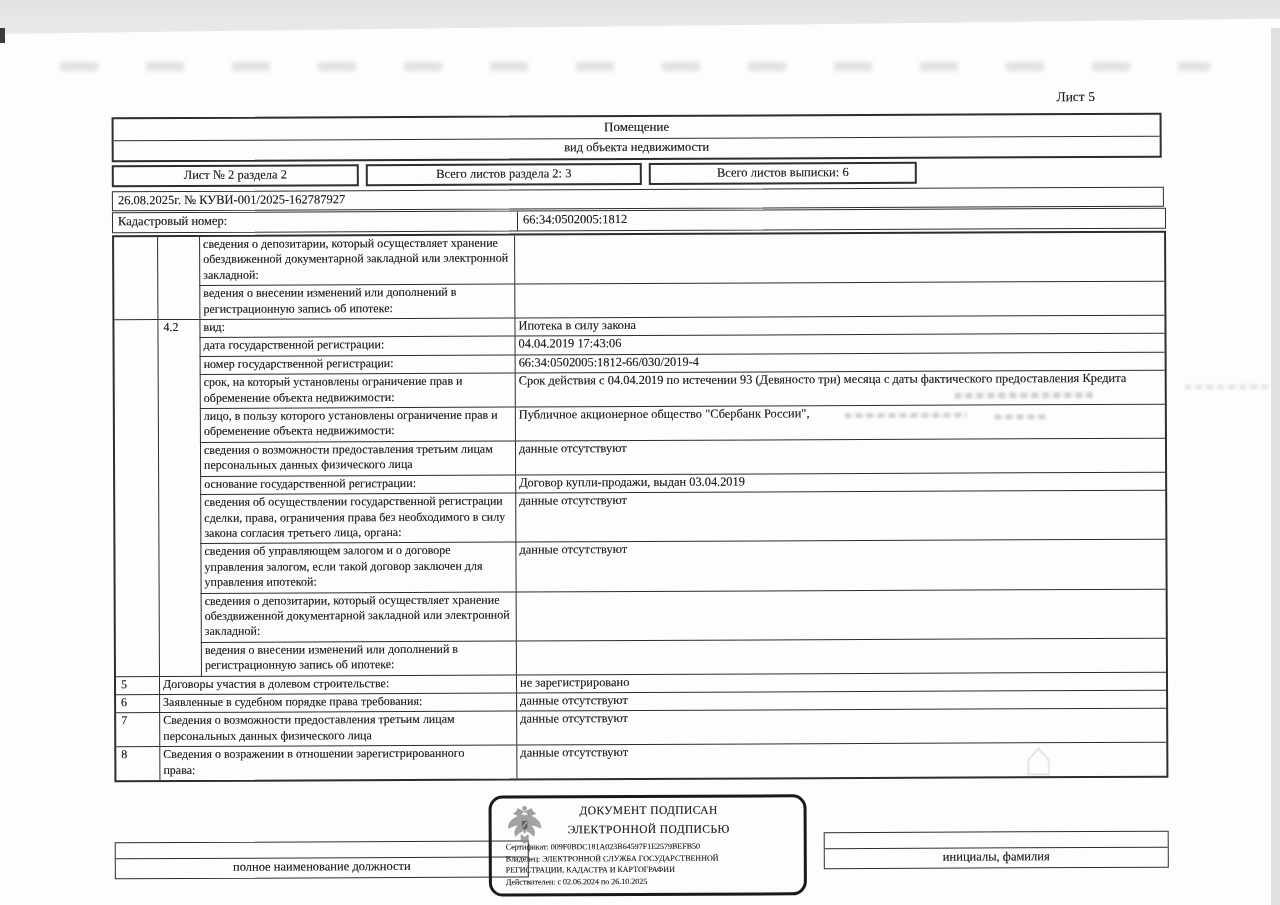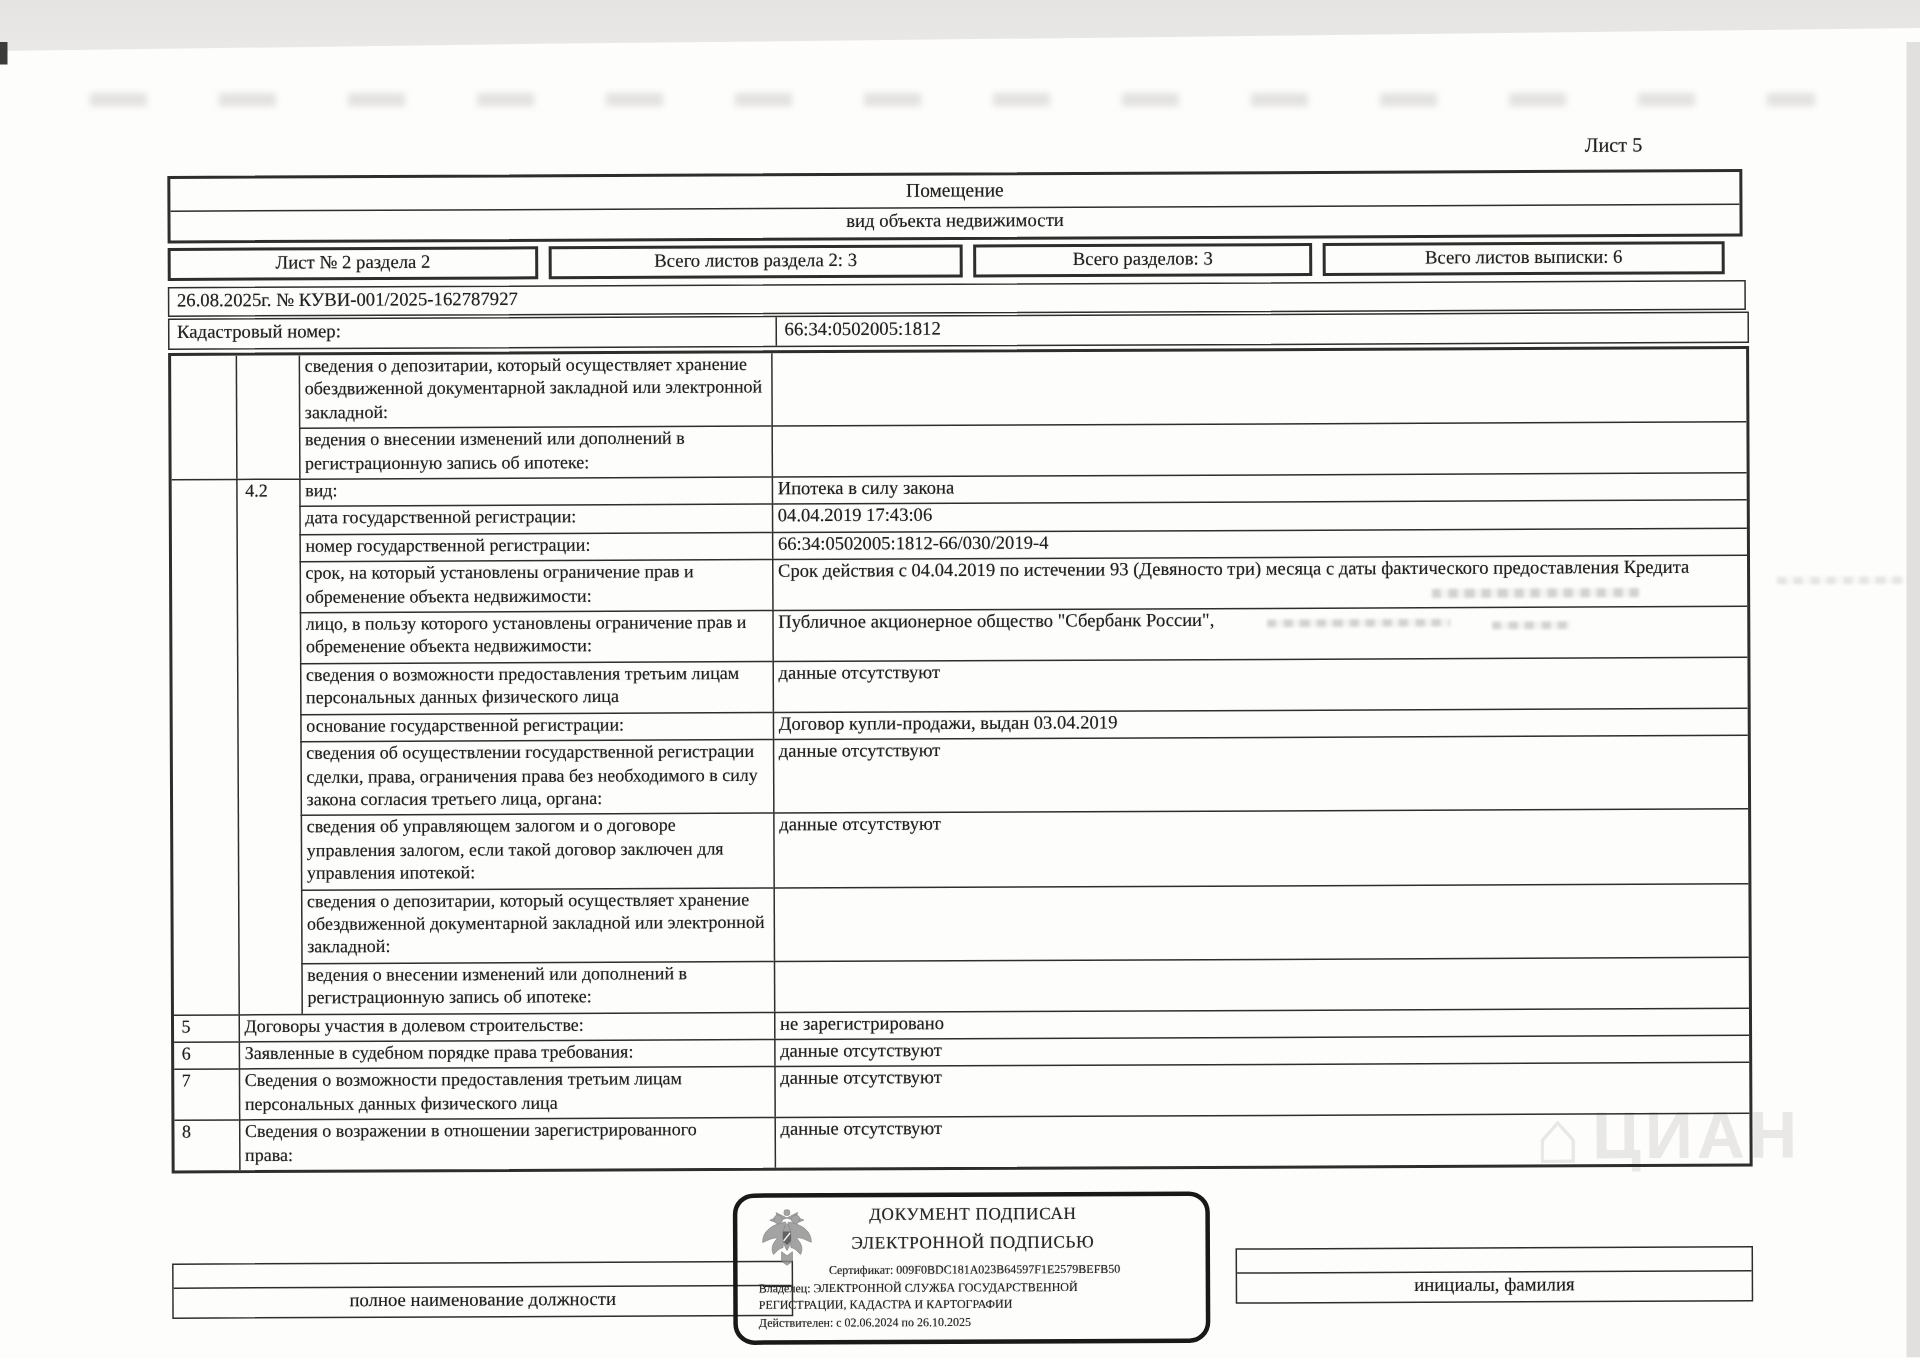--- a/index.html
+++ b/index.html
@@ -74,21 +74,21 @@
   
   .stamp{
     position:absolute;left:487px;top:795px;width:318px;height:101px;box-sizing:border-box;
     border:3px solid #191919;border-radius:14px;background:transparent;
     padding:5px 10px 3px 12px;color:#262626;
   }
   .stamp .t1,.stamp .t2{text-align:center;font-size:11.5px;letter-spacing:.4px;}
   .stamp .t1{margin-top:1px;}
   .stamp .t2{margin-top:7px;}
   .stamp .small{font-size:8px;line-height:11.5px;margin-left:2px;}
-  .stamp .small.first{margin-top:6px;text-align:center;}
+  .stamp .small.first{margin-top:6px;}
   .eagle{position:absolute;left:15px;top:6px;width:36px;height:42px;opacity:.8;}
 
   
   .watermark{
     position:absolute;left:1022px;top:735px;display:flex;align-items:center;gap:8px;
     color:#8d8177;opacity:.16;font-family:"Liberation Sans",sans-serif;font-weight:bold;
   }
   .wm-mark{font-size:50px;line-height:50px;}
   .wm-text{font-size:44px;letter-spacing:3px;}
 </style>
@@ -105,34 +105,32 @@
   <div class="sheet-label">Лист 5</div>
 
   <div class="header-box">
     <div class="r1">Помещение</div>
     <div class="r2">вид объекта недвижимости</div>
   </div>
 
   <div class="sheet-info">
       <div class="si-cell" style="flex: 0 0 247px;">Лист № 2 раздела 2</div>
       <div class="si-cell" style="flex: 0 0 276px;">Всего листов раздела 2: 3</div>
-      <div class="si-cell" style="flex: 0 0 226px;">Всего разделов: 3</div>
       <div class="si-cell" style="flex: 0 0 268px;">Всего листов выписки: 6</div>
     </div>
 
   <div class="date-box">26.08.2025г. № КУВИ-001/2025-162787927</div>
 
   <div class="cad-box">
     <div class="l">Кадастровый номер:</div>
     <div class="v">66:34:0502005:1812</div>
   </div>
 
   <div class="watermark">
     <span class="wm-mark">⌂</span>
-    <span class="wm-text">ЦИАН</span>
   </div>
 
   <div class="main-table">
       <div class="mt-cell no-l no-t" style="grid-area: 1 / 1 / 3;"></div>
       <div class="mt-cell no-t" style="grid-area: 1 / 2 / 3;"></div>
       <div class="mt-cell no-l" style="grid-area: 3 / 1 / 14;"></div>
       <div class="mt-cell num" style="grid-area: 3 / 2 / 14;">4.2</div>
       <div class="mt-cell  no-t" style="grid-area: 1 / 3;">сведения о депозитарии, который осуществляет хранение обездвиженной документарной закладной или электронной закладной:</div>
       <div class="mt-cell c-val no-t" style="grid-area: 1 / 4;"></div>
       <div class="mt-cell " style="grid-area: 2 / 3;">ведения о внесении изменений или дополнений в регистрационную запись об ипотеке:</div>

